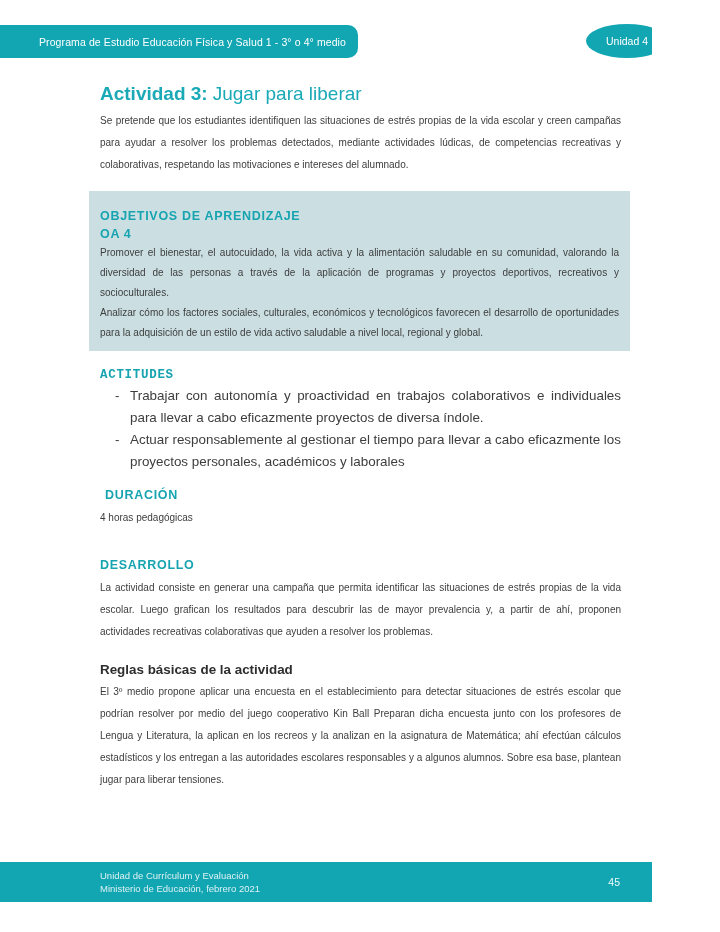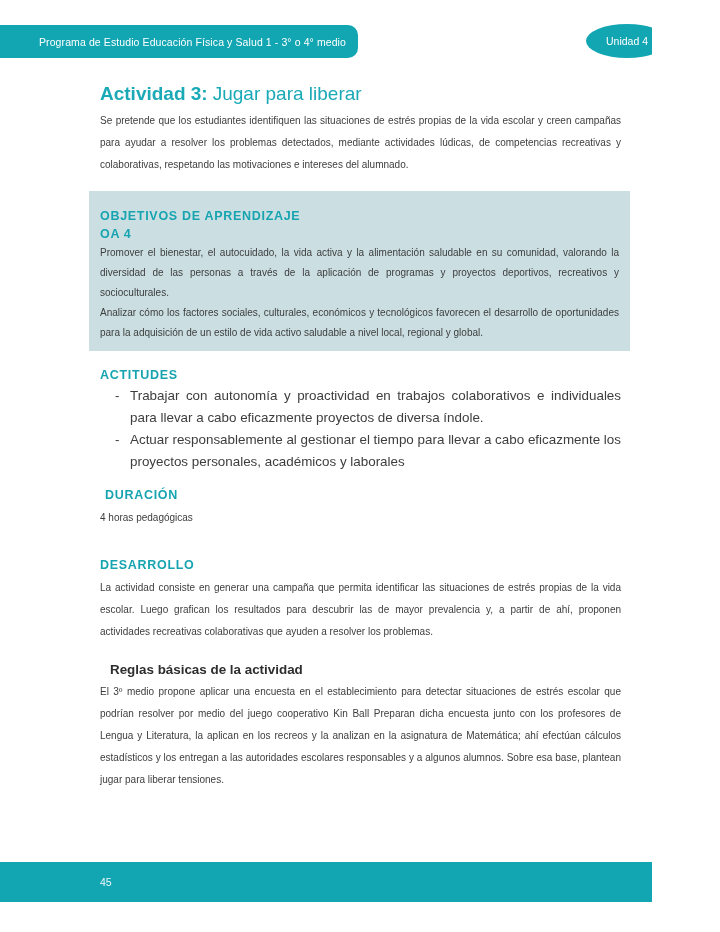--- a/index.html
+++ b/index.html
@@ -32,21 +32,21 @@
     margin-top:82px; font-size:19px; line-height:24px; color:#1aa9b6;
     font-weight:normal;
   }
   .page-title .bold { font-weight:bold; margin-right:5px; }
 
   .sec-heading {
     font-size:12.5px; font-weight:bold; color:#17a4b0;
     letter-spacing:0.7px; line-height:16px;
   }
   .h-proposito  { margin-top:30px; }
-  .h-actitudes  { margin-top:16px; }
+  .h-actitudes  { margin-top:16px;font-family:Liberation Mono, monospace; }
   .h-duracion   { margin-top:14px; margin-left:5px; }
   .h-desarrollo { margin-top:28px; }
 
   .body-text {
     font-size:10px; line-height:22px; color:#3d3d3d;
     text-align:justify; margin-top:4px;
   }
   .plain { text-align:left; }
 
   
@@ -60,21 +60,21 @@
   .oa-box .body-text { margin-top:0; line-height:20px; }
 
   
   .bullet-list { margin-top:2px; }
   .bullet-item { display:flex; font-size:13.4px; line-height:22px; color:#3d3d3d; }
   .bullet-dash { width:30px; padding-left:15px; flex:none; }
   .bullet-text { flex:1; text-align:justify; }
 
   .sub-heading {
     margin-top:16px; font-size:13.4px; line-height:22px;
-    font-weight:bold; color:#2e2e2e;margin-left:10px;
+    font-weight:bold; color:#2e2e2e;
   }
   .sub-heading + .body-text { margin-top:0; }
 
   
   .footer-bar {
     position:absolute; left:0; top:862px; width:720px; height:40px;
     background:#12a6b2;
     display:flex; align-items:center; justify-content:space-between;
     padding:0 100px;
   }
@@ -123,16 +123,20 @@
 
     <div class="sec-heading h-desarrollo">DESARROLLO</div>
     <p class="body-text">La actividad consiste en generar una campaña que permita identificar las situaciones de estrés propias de la vida escolar. Luego grafican los resultados para descubrir las de mayor prevalencia y, a partir de ahí, proponen actividades recreativas colaborativas que ayuden a resolver los problemas.</p>
 
     <div class="sub-heading">Reglas básicas de la actividad</div>
     <p class="body-text">El 3º medio propone aplicar una encuesta en el establecimiento para detectar situaciones de estrés escolar que podrían resolver por medio del juego cooperativo Kin Ball Preparan dicha encuesta junto con los profesores de Lengua y Literatura, la aplican en los recreos y la analizan en la asignatura de Matemática; ahí efectúan cálculos estadísticos y los entregan a las autoridades escolares responsables y a algunos alumnos. Sobre esa base, plantean jugar para liberar tensiones.</p>
 
   </div>
 
   <div class="footer-bar">
+    <div class="footer-org">
+      <div>Unidad de Currículum y Evaluación</div>
+      <div>Ministerio de Educación, febrero 2021</div>
+    </div>
     <div class="page-number">45</div>
   </div>
 
 </div>
 
 </body></html>

